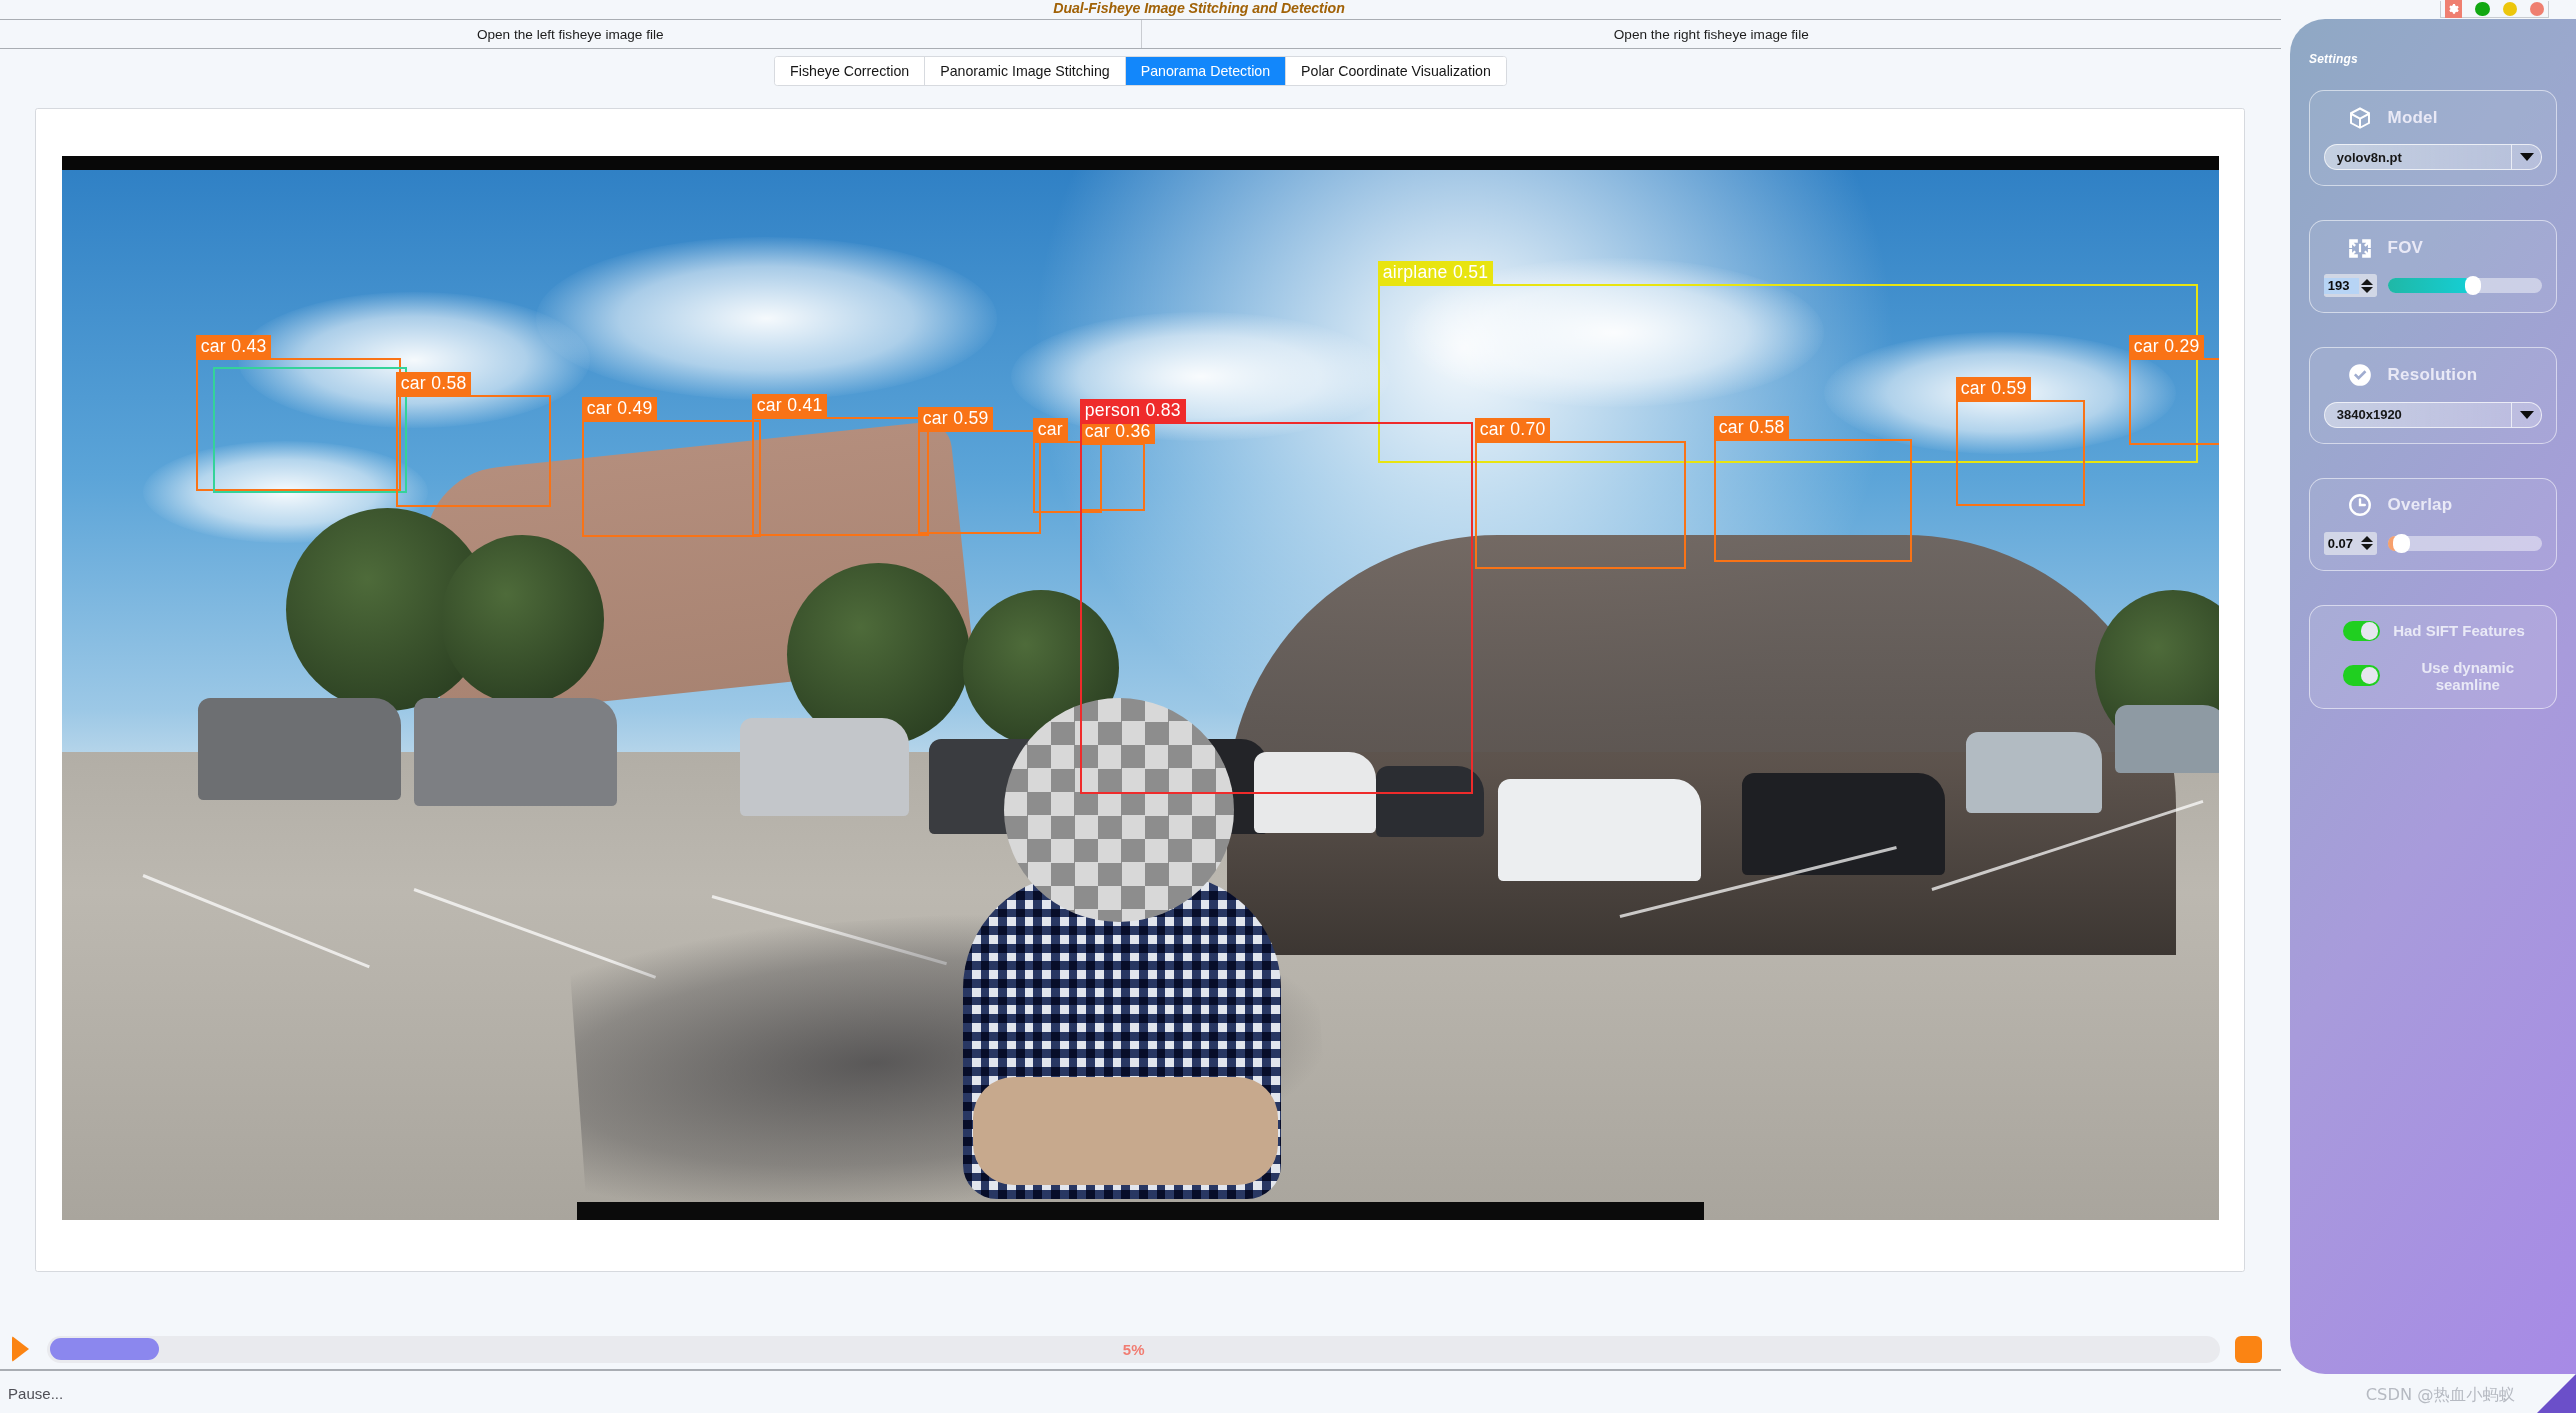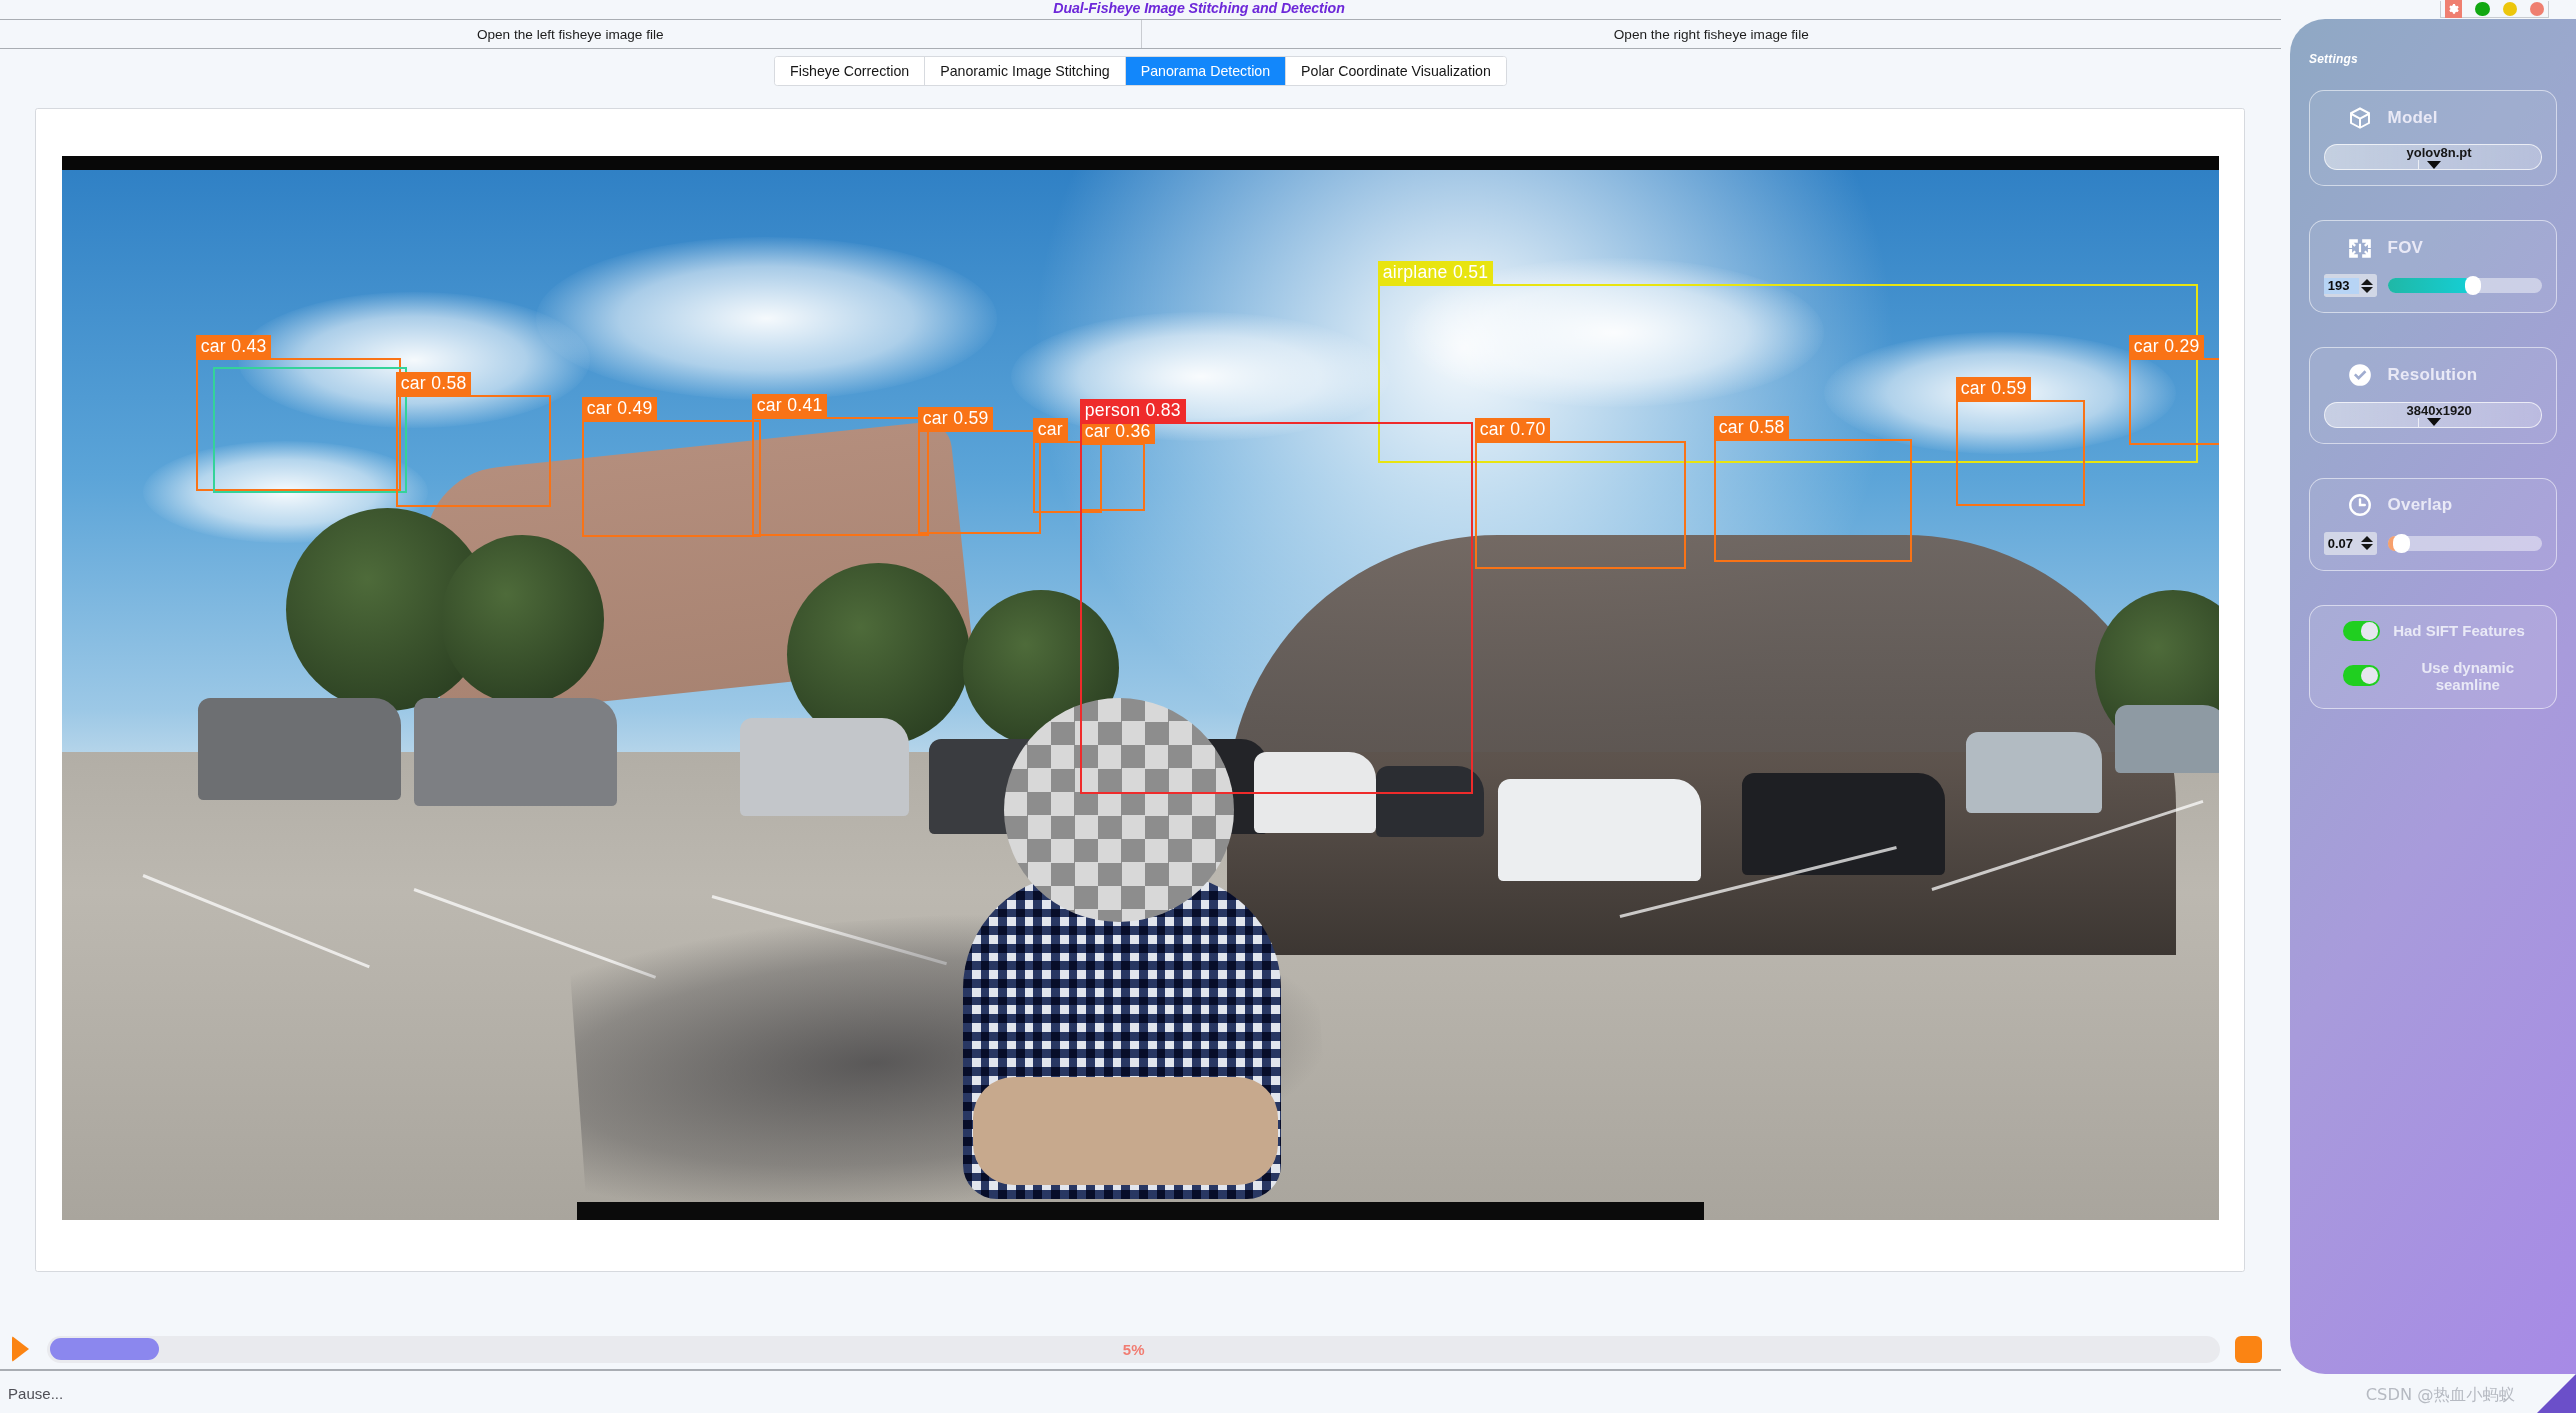--- a/index.html
+++ b/index.html
@@ -29,21 +29,21 @@
   }
   .titlebar-title {
     position: absolute;
     left: 0; top: 0;
     width: 2398px;
     text-align: center;
     line-height: 16.3px;
     font-size: 14.2px;
     font-weight: bold;
     font-style: italic;
-    color: #6d28d9;
+    color: #a16207;
     letter-spacing: -0.1px;
   }
   .win-controls {
     position: absolute;
     right: 27px;
     top: 0.7px;
     display: flex;
     align-items: center;
     gap: 13px;
     height: 17.6px;
@@ -391,21 +391,20 @@
   }
   .combo {
     display: flex;
     align-items: center;
     height: 26px;
     border: 0.7px solid rgba(255,255,255,0.7);
     border-radius: 13px;
     background: linear-gradient(to right, rgba(255,255,255,0.42), rgba(255,255,255,0.24));
     overflow: hidden;
     cursor: pointer;
-    flex-direction: column;
   }
   .combo-value {
     flex: 1 1 auto;
     font-size: 13px;
     font-weight: bold;
     color: #161616;
     padding-left: 12.2px;
   }
   .combo-arrow {
     width: 30px;

